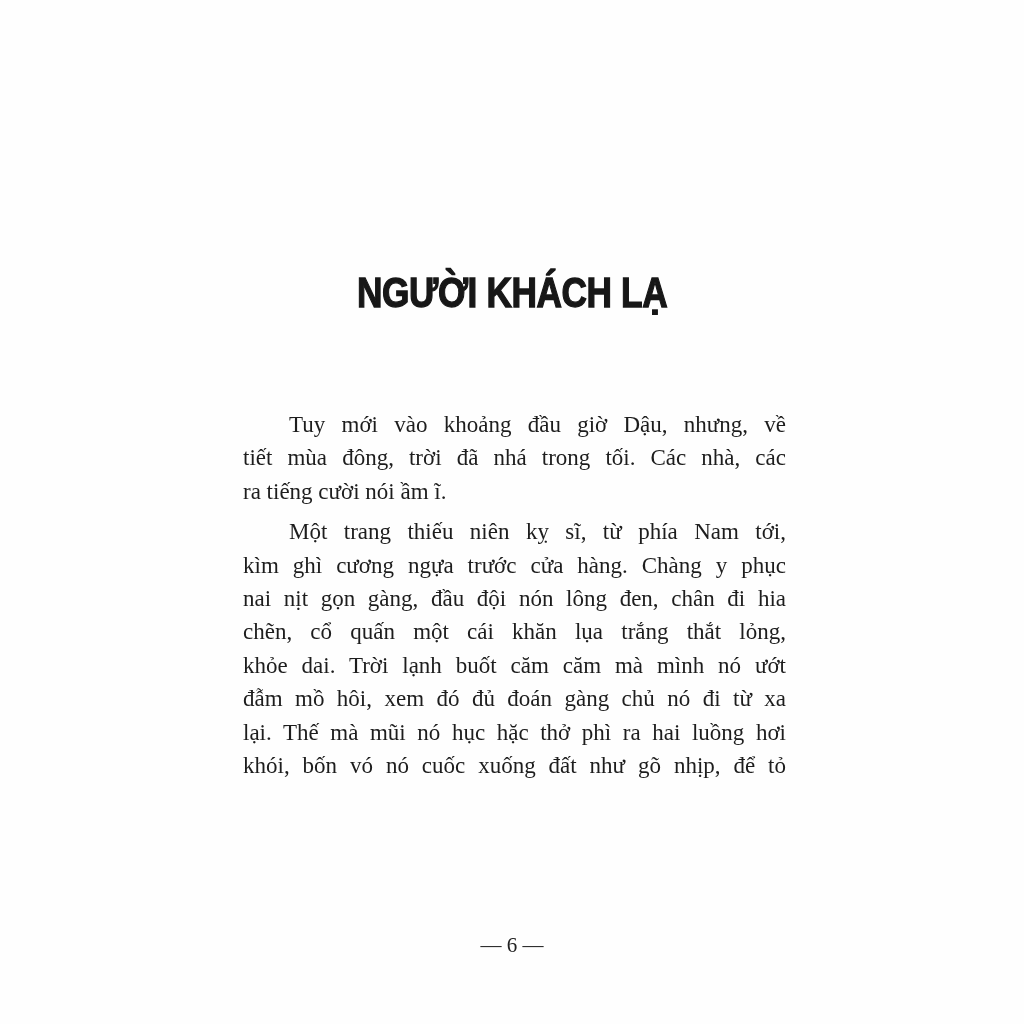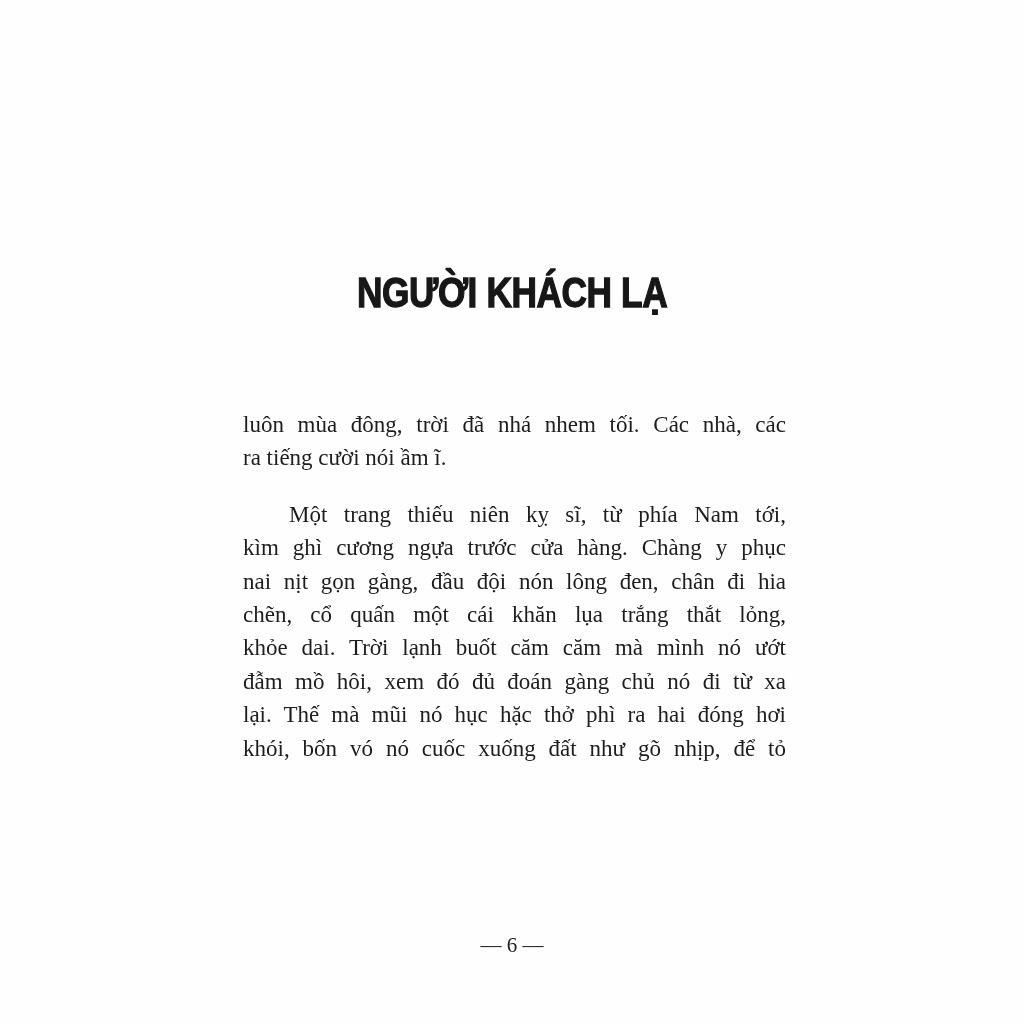--- a/index.html
+++ b/index.html
@@ -39,21 +39,21 @@
     position: absolute;
     top: 408px;
     left: 243px;
     width: 543px;
     font-family: "Liberation Serif", "DejaVu Serif", serif;
     font-size: 23px;
     line-height: 33.4px;
     color: #1d1d1d;
   }
   .paragraph { margin: 0; }
-  .paragraph + .paragraph { margin-top: 23px; }
+  .paragraph + .paragraph { margin-top: 7px; }
   .line {
     text-align: justify;
     text-align-last: justify;
     white-space: normal;
   }
   .line.indent { padding-left: 46px; }
   .line.last { text-align-last: left; }
   .footer {
     position: absolute;
     top: 933px;
@@ -65,28 +65,29 @@
     color: #222222;
   }
 </style>
 </head>
 <body>
 
 <div class="page">
   <h1 class="title"><span class="title-inner">NGƯỜI KHÁCH LẠ</span></h1>
   <div class="body" id="page-body">
       <div class="paragraph">
-        <div class="line">luôn mùa đông, trời đã nhá nhem tối. Các nhà, các</div>
+        <div class="line indent">Tuy mới vào khoảng đầu giờ Dậu, nhưng, về</div>
+        <div class="line">tiết mùa đông, trời đã nhá trong tối. Các nhà, các</div>
         <div class="line last">ra tiếng cười nói ầm ĩ.</div>
       </div>
       <div class="paragraph">
         <div class="line indent">Một trang thiếu niên kỵ sĩ, từ phía Nam tới,</div>
         <div class="line">kìm ghì cương ngựa trước cửa hàng. Chàng y phục</div>
         <div class="line">nai nịt gọn gàng, đầu đội nón lông đen, chân đi hia</div>
         <div class="line">chẽn, cổ quấn một cái khăn lụa trắng thắt lỏng,</div>
         <div class="line">khỏe dai. Trời lạnh buốt căm căm mà mình nó ướt</div>
         <div class="line">đẫm mồ hôi, xem đó đủ đoán gàng chủ nó đi từ xa</div>
-        <div class="line">lại. Thế mà mũi nó hục hặc thở phì ra hai đóng hơi</div>
+        <div class="line">lại. Thế mà mũi nó hục hặc thở phì ra hai luồng hơi</div>
         <div class="line">khói, bốn vó nó cuốc xuống đất như gõ nhịp, để tỏ</div>
       </div>
     </div>
   <div class="footer">— 6 —</div>
 </div>
 
 </body></html>

